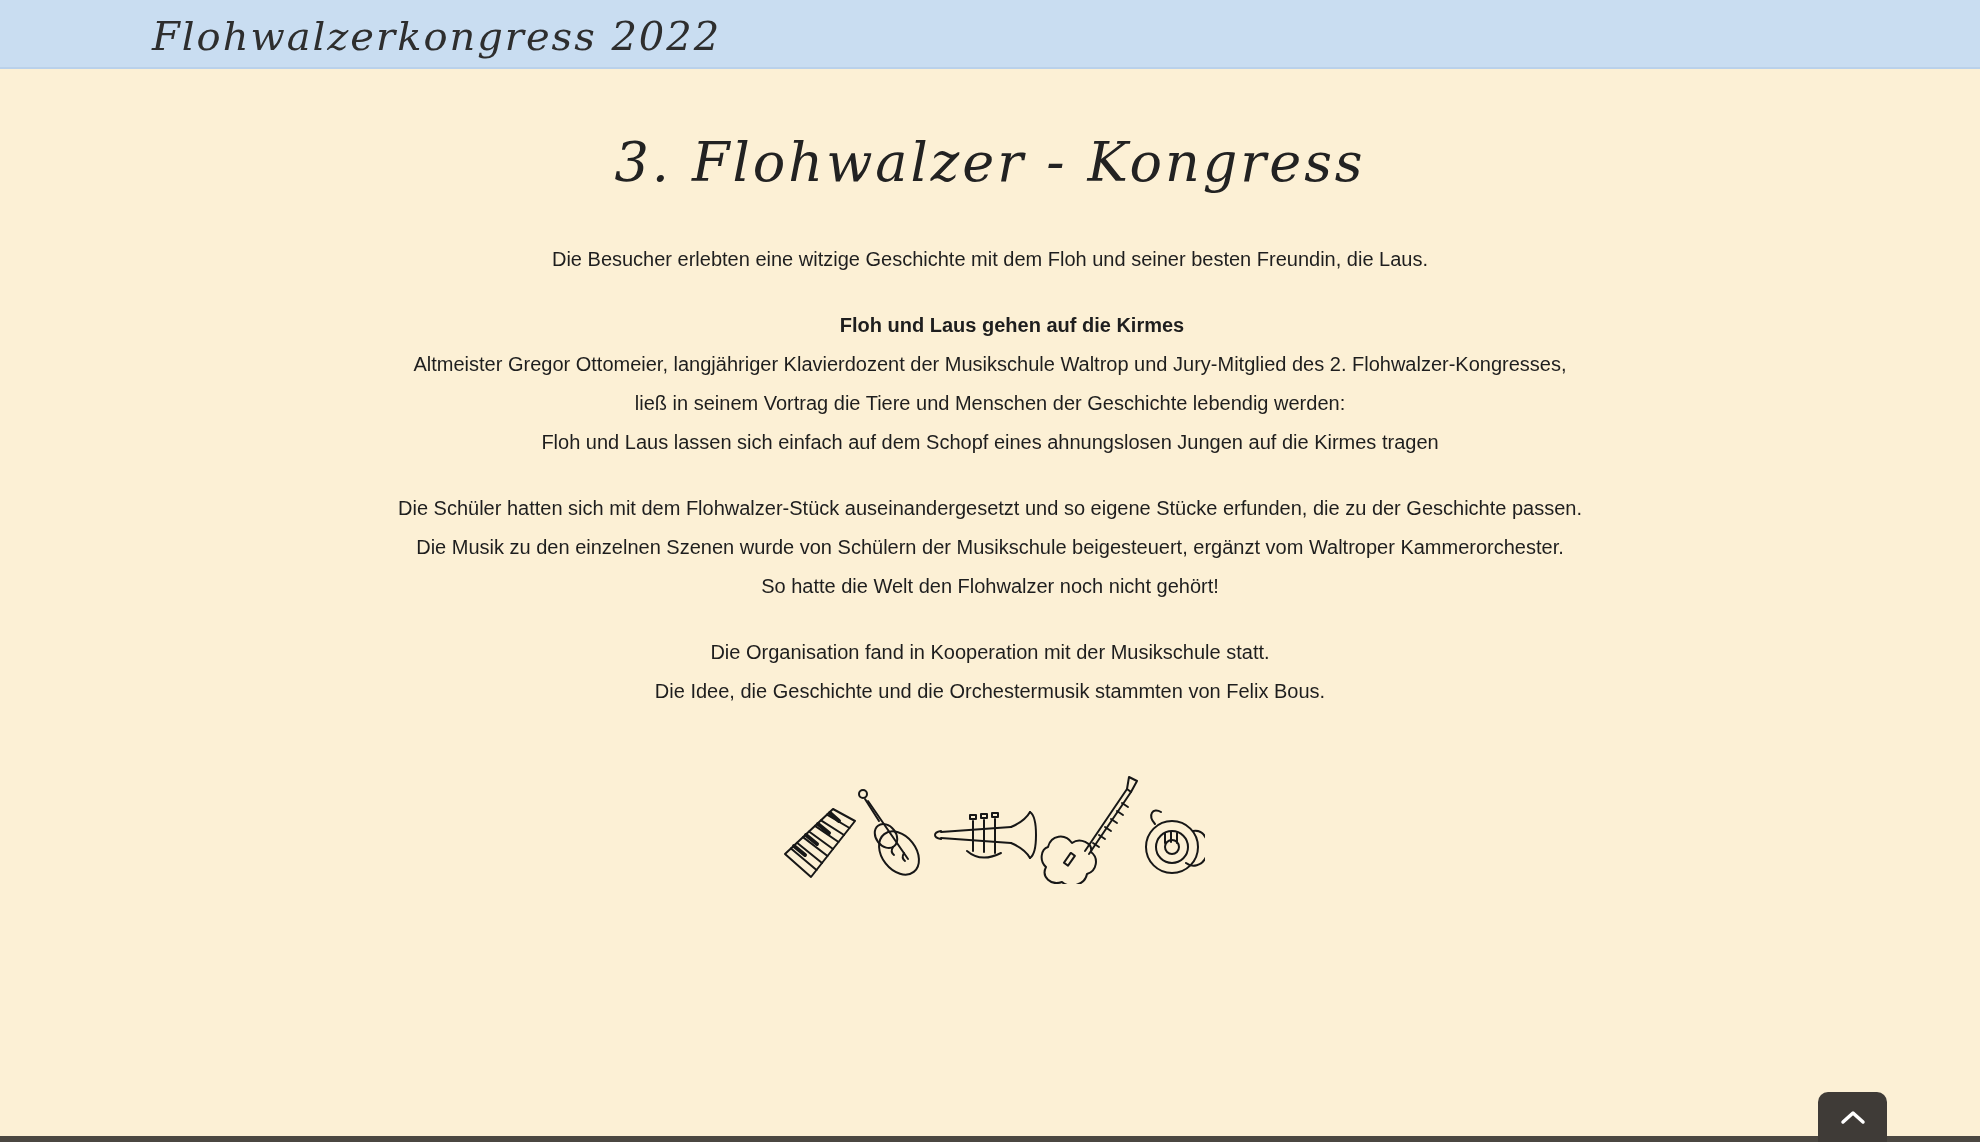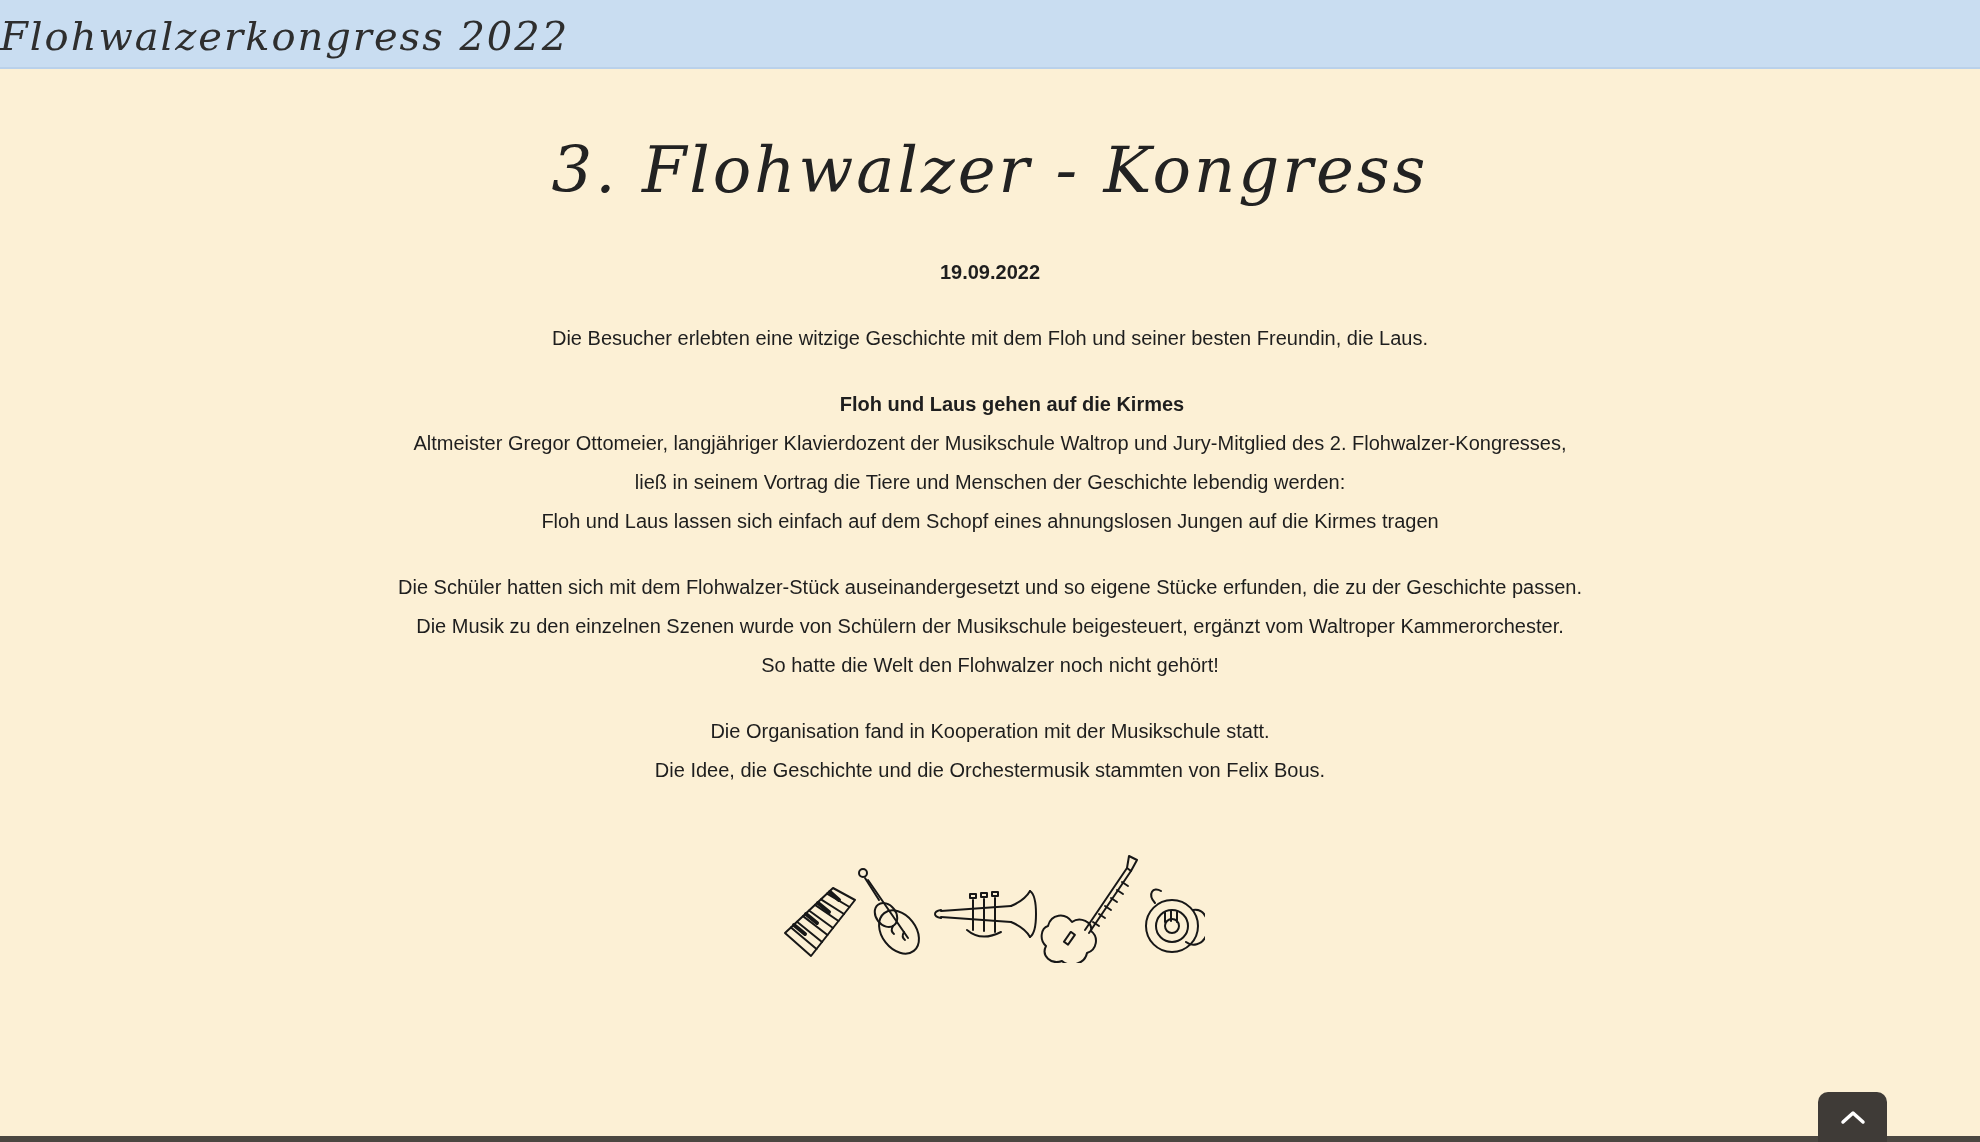--- a/index.html
+++ b/index.html
@@ -15,39 +15,40 @@
 
   
   .topbar {
     height: 69px;
     background: #c9ddf1;
     border-bottom: 2px solid #bad1ea;
     display: flex;
     align-items: center;
   }
   .topbar-title {
+    margin-left: 152px;
     font-family: "DejaVu Serif", serif;
     font-style: italic;
     font-size: 40px;
     line-height: 1;
     color: #2e2e2e;
     letter-spacing: 2px;
     cursor: pointer;
     padding-top: 4px;
   }
 
   
   .article {
     text-align: center;
   }
   .article-title {
     font-family: "DejaVu Serif", serif;
     font-style: italic;
     font-weight: normal;
-    font-size: 64px;
+    font-size: 54px;
     line-height: 1.35;
     letter-spacing: 3px;
     color: #222;
     margin: 58px 0 40px 0;
   }
   .article p {
     font-size: 20px;
     line-height: 39px;
     margin: 0 0 27px 0;
   }
@@ -88,21 +89,20 @@
 
 <header class="topbar">
   <div class="topbar-title">Flohwalzerkongress 2022</div>
 </header>
 
 <main class="article">
 
   <h1 class="article-title">3. Flohwalzer - Kongress</h1>
 
   <p class="bold">
-    <span class="line">19.09.2022</span>
   </p>
 
   <p>
     <span class="line">Die Besucher erlebten eine witzige Geschichte mit dem Floh und seiner besten Freundin, die Laus.</span>
   </p>
 
   <p>
     <span class="line bold">Floh und Laus gehen auf die Kirmes</span>
     <span class="line">Altmeister Gregor Ottomeier, langjähriger Klavierdozent der Musikschule Waltrop und Jury-Mitglied des 2. Flohwalzer-Kongresses,</span>
     <span class="line">ließ in seinem Vortrag die Tiere und Menschen der Geschichte lebendig werden:</span>

